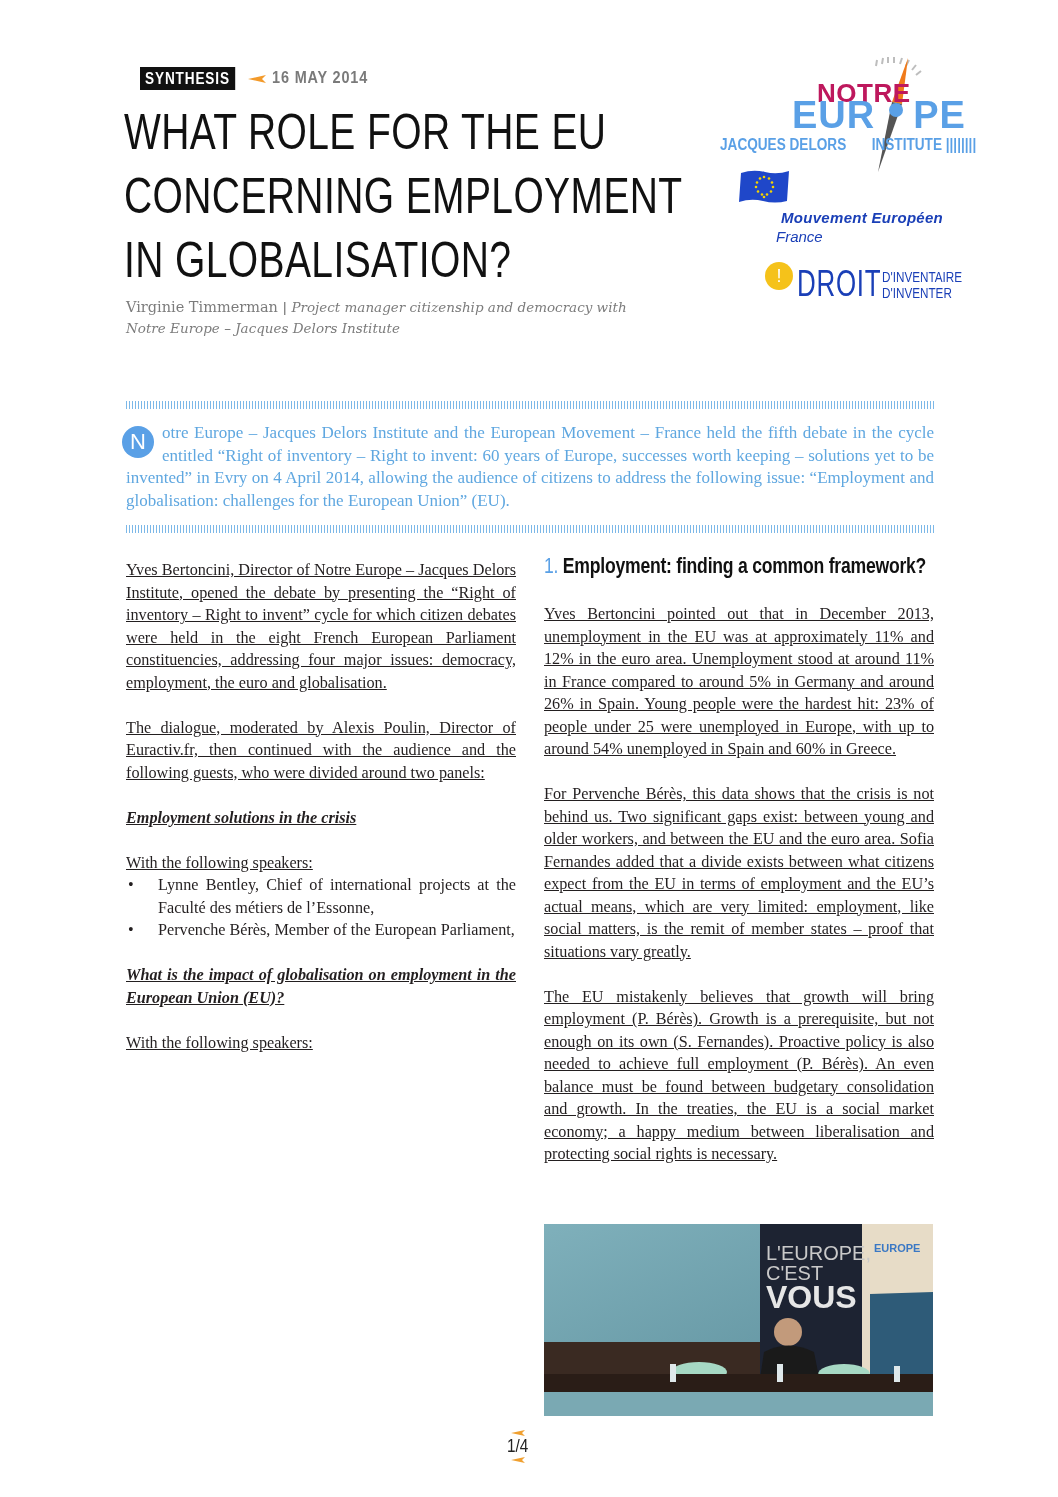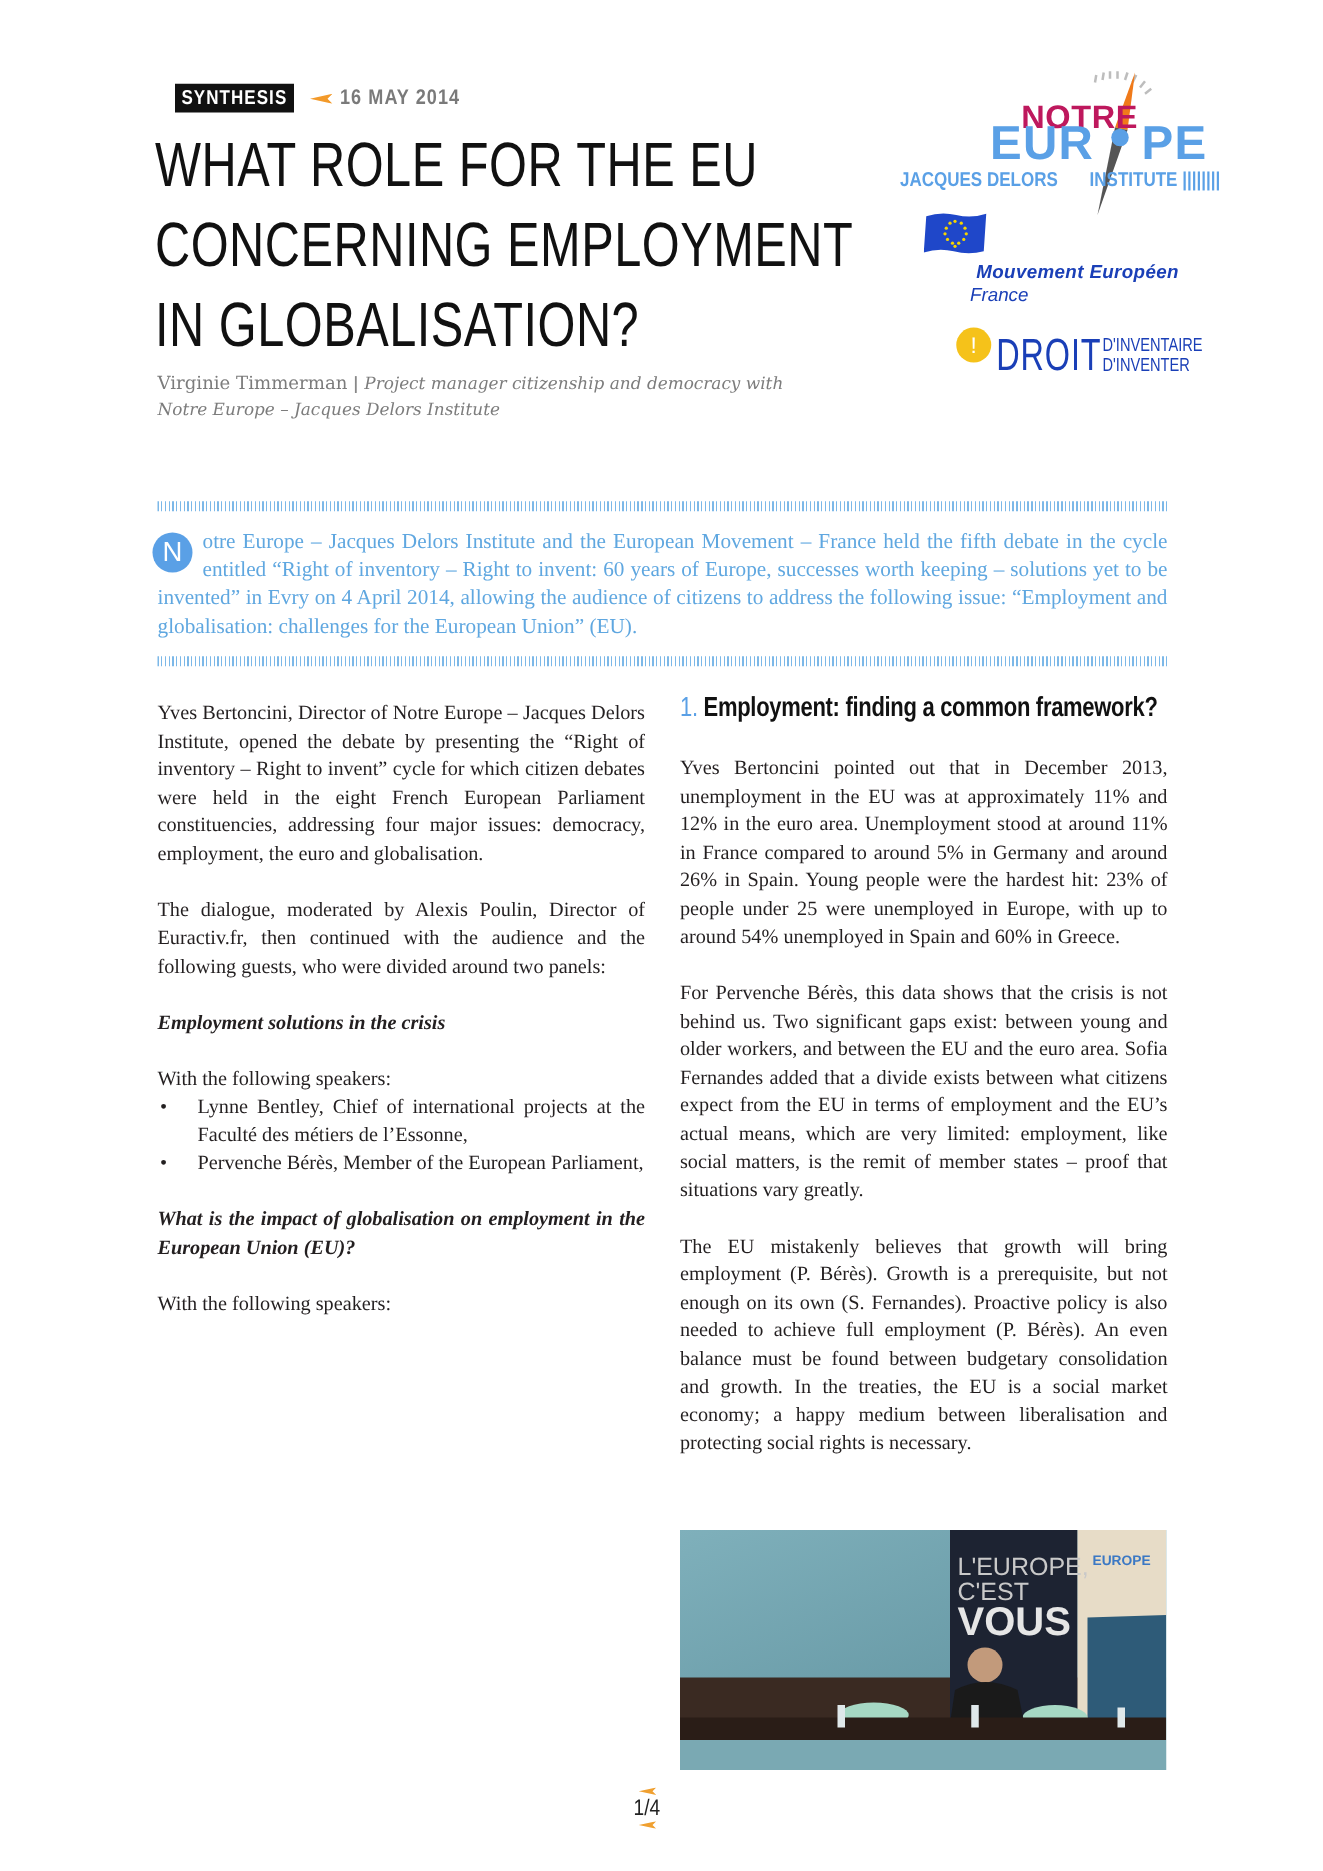--- a/index.html
+++ b/index.html
@@ -36,21 +36,21 @@
 
   
   .hatch { position: absolute; left: 126px; width: 808px; height: 8px; background-image: repeating-linear-gradient(90deg, #7cb8e8 0 1px, transparent 1px 3px); }
   .intro { position: absolute; left: 126px; top: 422px; width: 808px; font-family: "Liberation Serif", serif; font-size: 17px; line-height: 22.5px; color: #5fa7e0; text-align: justify; }
   .dropcap { float: left; width: 32px; height: 32px; border-radius: 50%; background: #5aa0e6; color: #fff; font-family: "Liberation Sans", sans-serif; font-size: 22px; text-align: center; line-height: 32px; margin: 4px 8px 0 -4px; }
 
   
   .col { position: absolute; top: 559px; width: 390px; font-family: "Liberation Serif", serif; font-size: 16.2px; line-height: 22.5px; color: #231f20; }
   .col-left { left: 126px; }
   .col-right { left: 544px; top: 603px; }
-  .col p { margin: 0 0 22.5px 0; text-align: justify; }
+  .col p { margin: 0 0 22.5px 0; text-align: justify; text-decoration: underline; }
   .col .sub { font-weight: bold; font-style: italic; margin-bottom: 22.5px; margin-top: 15px; }
   .col .lead { margin: 0; }
   .col ul { list-style: none; margin: 0 0 22.5px 0; padding: 0; }
   .col li { position: relative; padding-left: 32px; text-align: justify; }
   .col li::before { content: "•"; position: absolute; left: 2px; top: 0; }
 
   .sec-head { position: absolute; left: 544px; top: 553px; font-family: "Liberation Sans", sans-serif; font-weight: bold; font-size: 22px; color: #111; transform: scaleX(0.8); transform-origin: left top; white-space: nowrap; letter-spacing: -0.3px; }
   .sec-head .num { color: #5aa0e6; font-weight: normal; }
 
   

